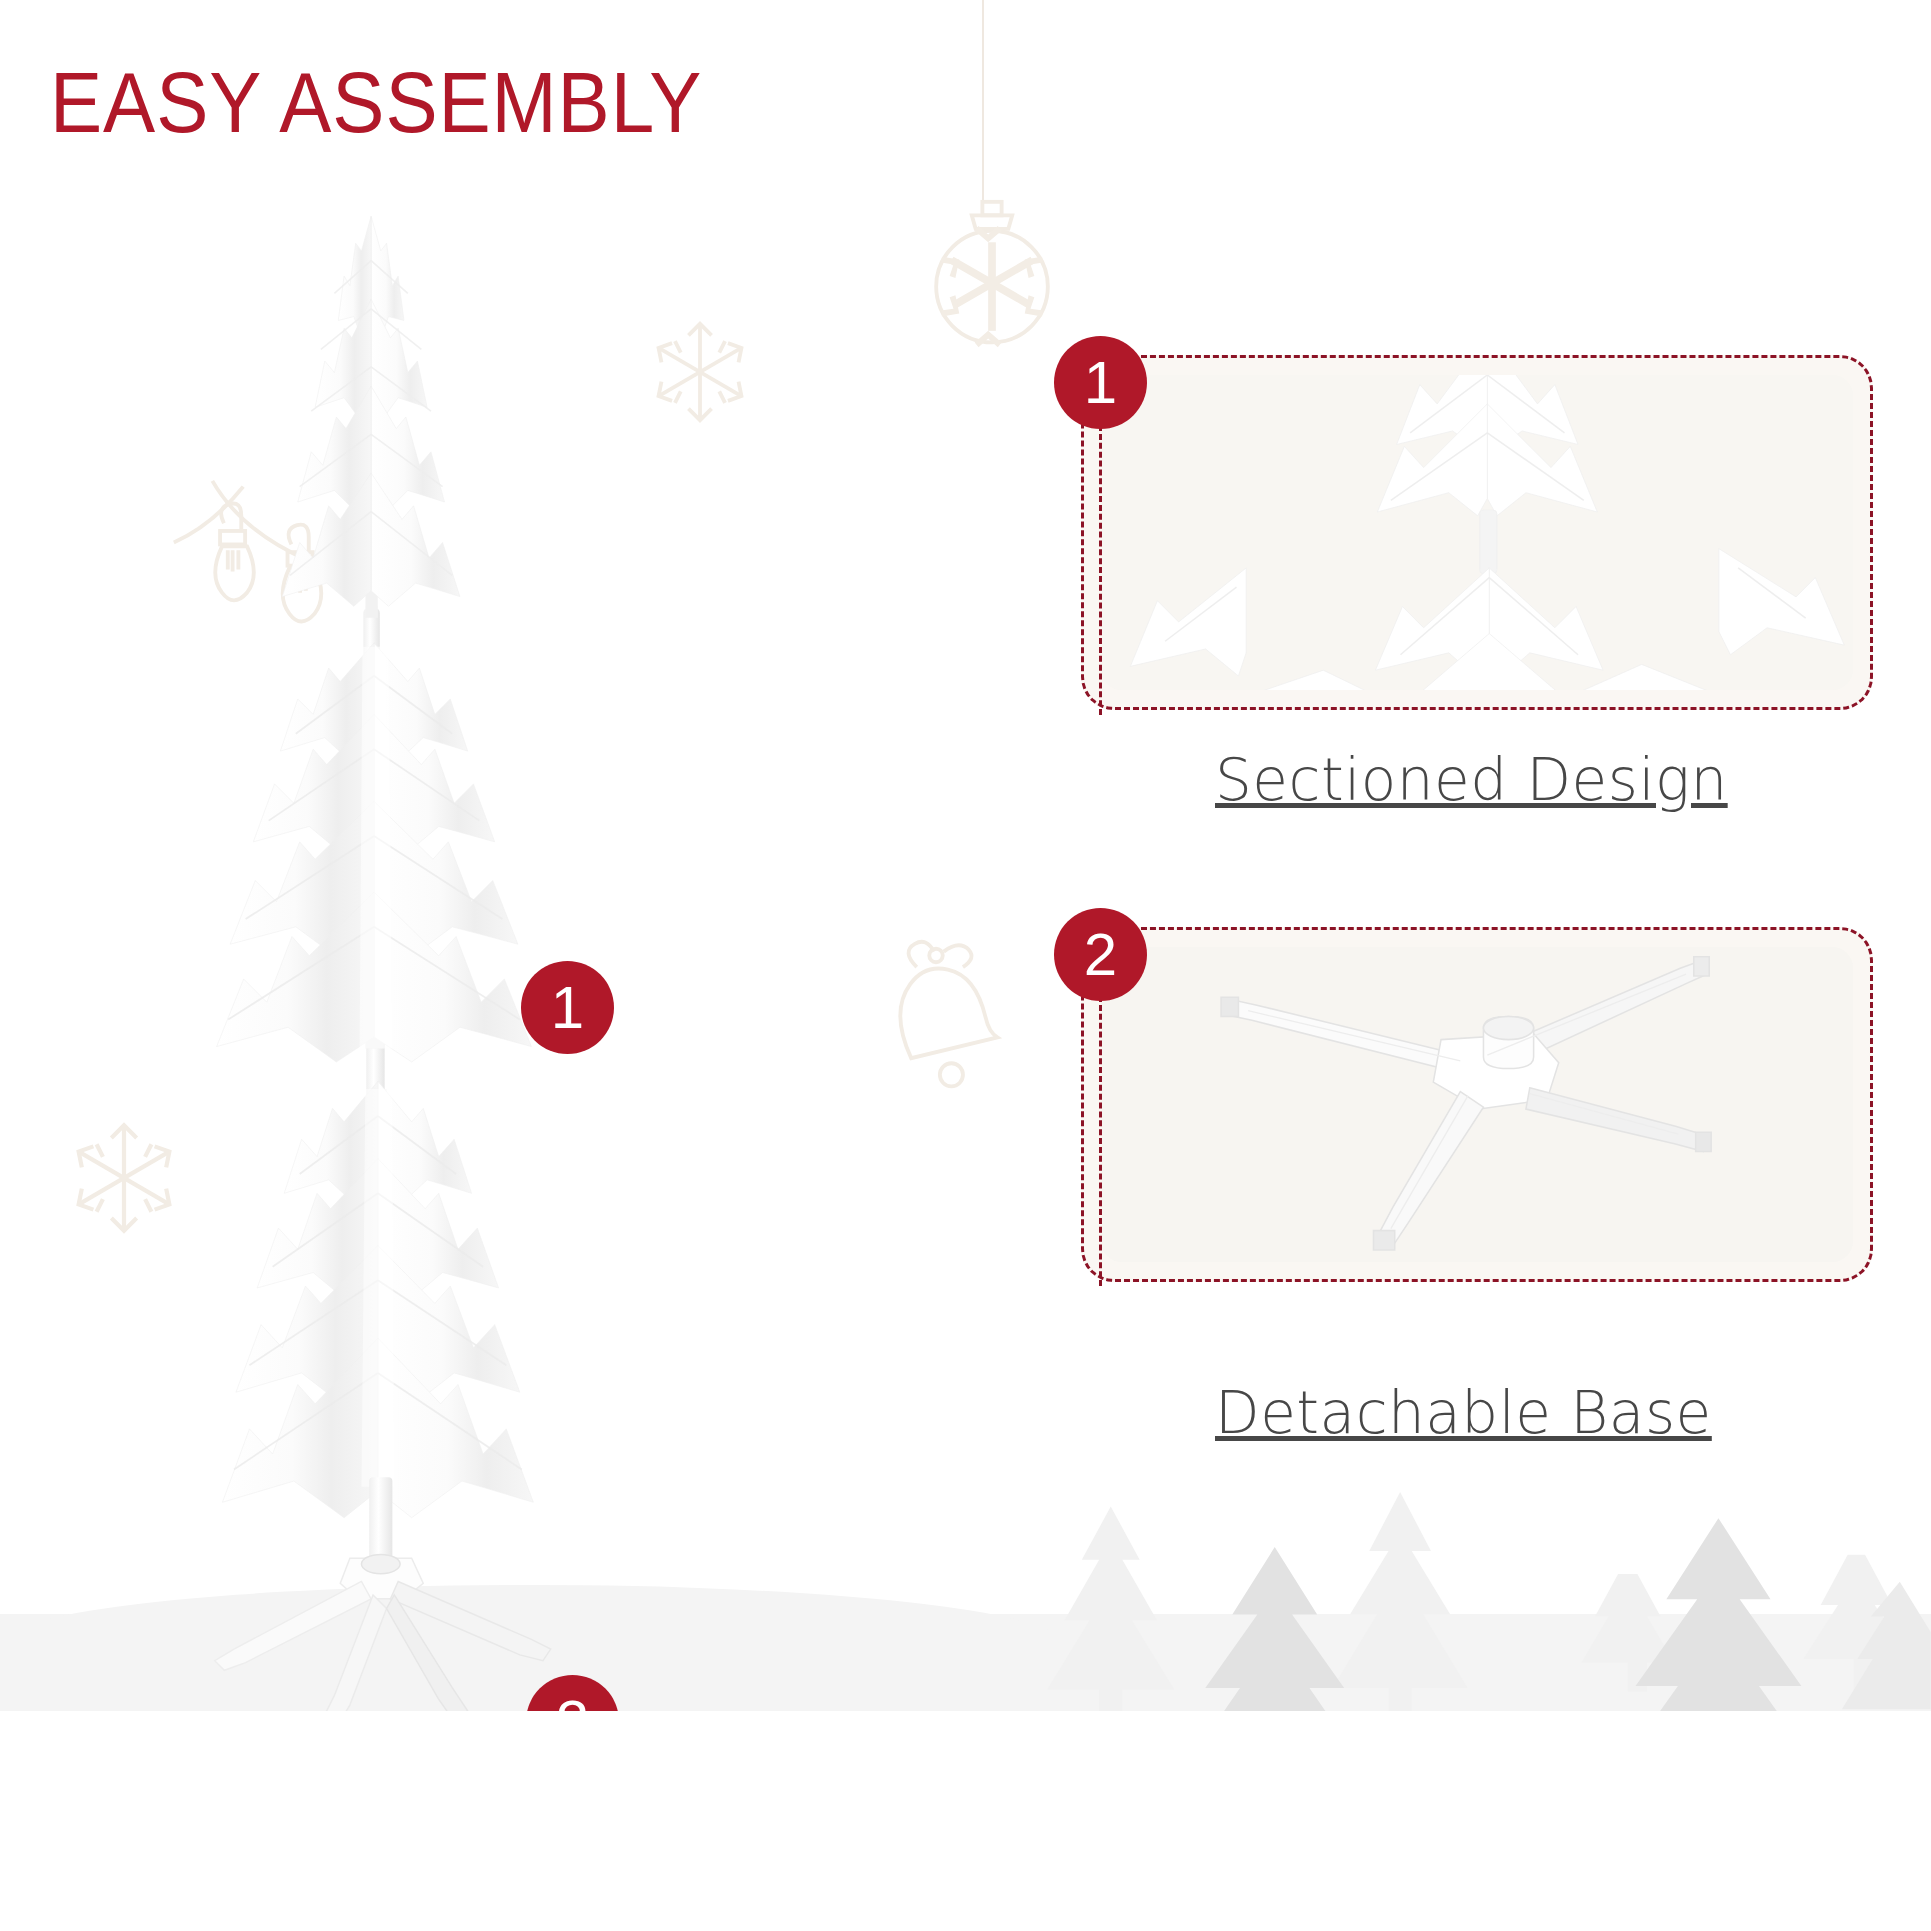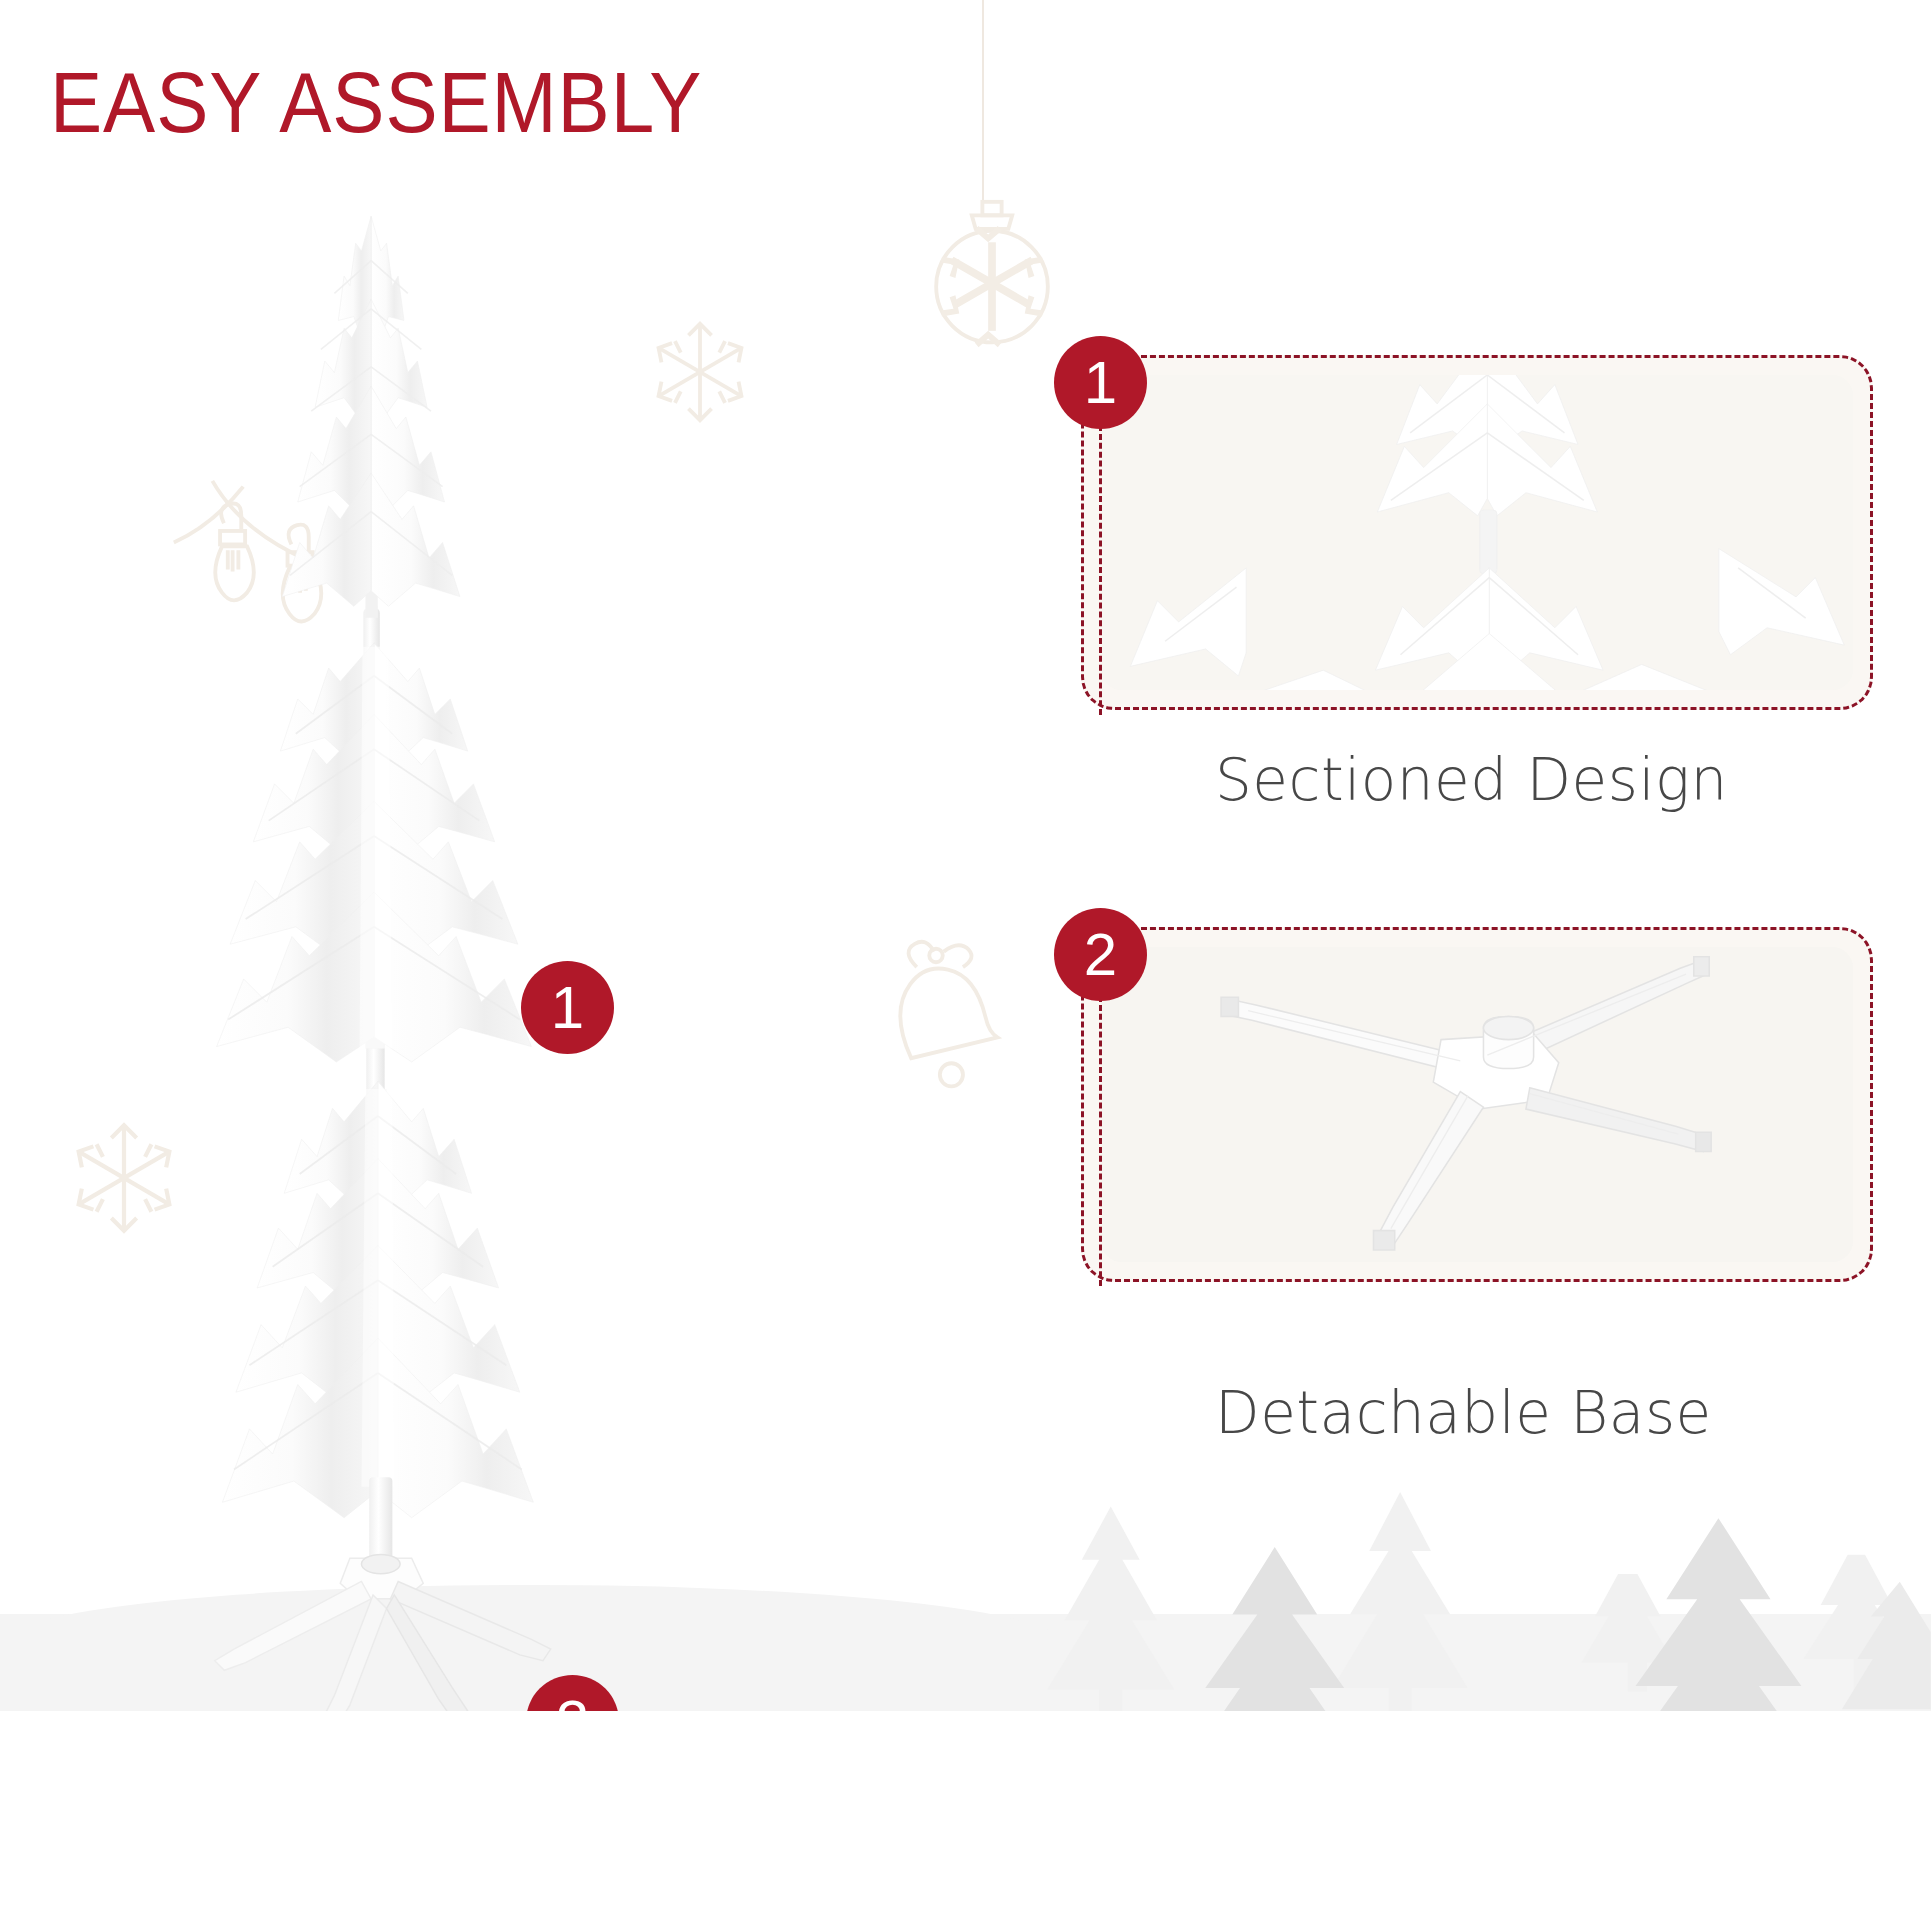--- a/index.html
+++ b/index.html
@@ -101,20 +101,21 @@
   }
   .caption {
     position: absolute;
     font-size: 58px;
     line-height: 1;
     color: #474747;
     font-weight: 300;
     white-space: nowrap;
     font-family: "DejaVu Sans", sans-serif;
     letter-spacing: 0.5px;
+    text-decoration: underline;
   }
 
   
   #panel-1        { left: 1081px; top: 355px;  width: 792px; height: 355px; }
   #badge-panel-1  { left: 1054px; top: 336px; }
   #caption-1      { left: 1215px; top: 751px; }
 
   
   #panel-2        { left: 1081px; top: 927px;  width: 792px; height: 355px; }
   #badge-panel-2  { left: 1054px; top: 908px; }

